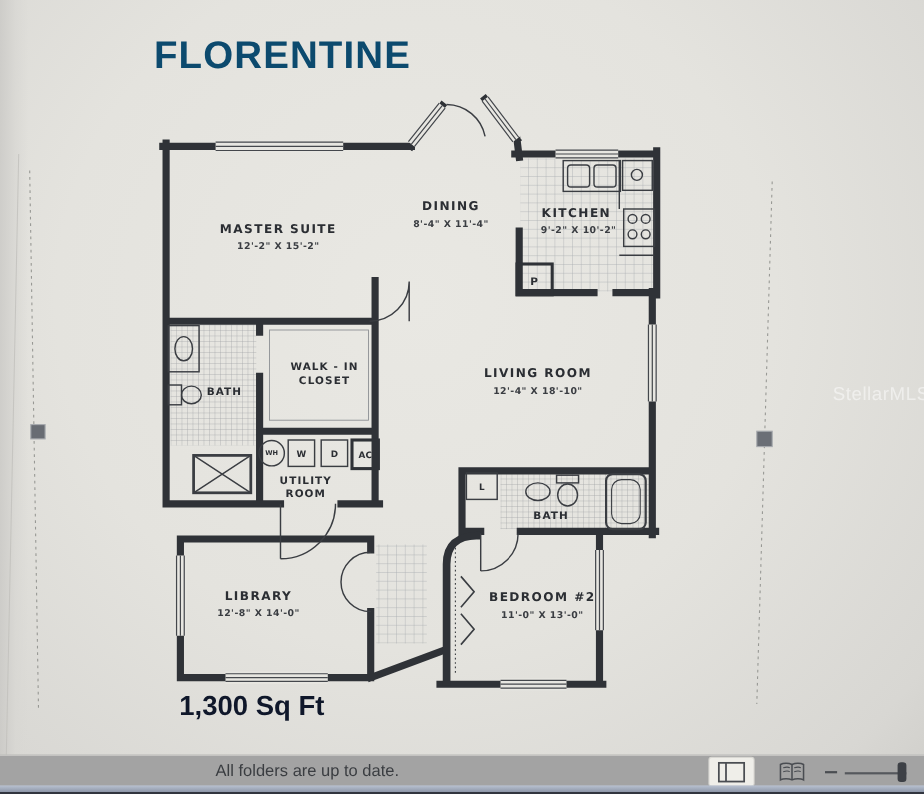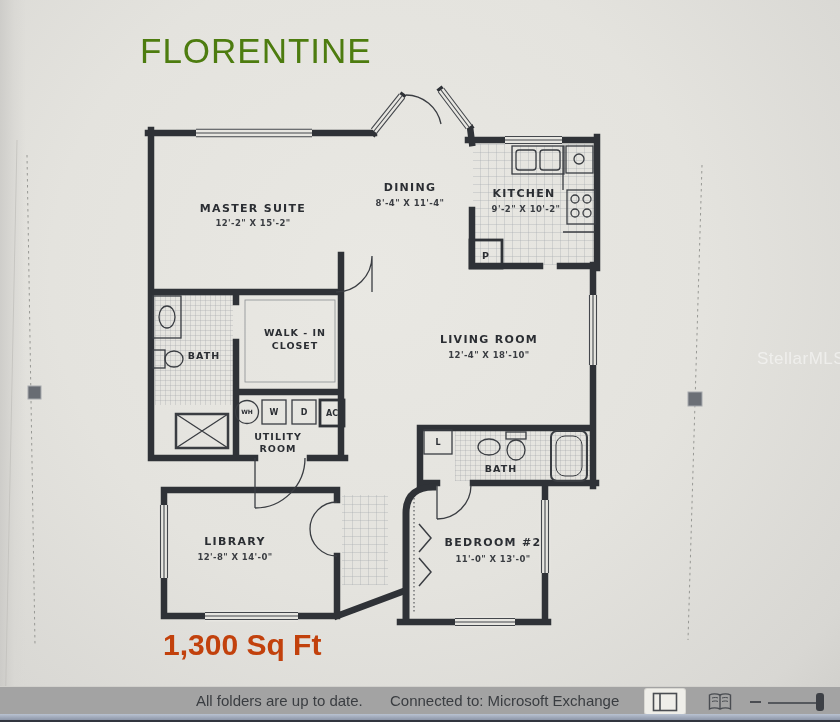--- a/index.html
+++ b/index.html
@@ -3,23 +3,23 @@
 <meta charset="utf-8">
 <style>
   html,body{margin:0;padding:0;}
   body{
     width:840px;height:722px;position:relative;overflow:hidden;
     background:radial-gradient(ellipse at 45% 38%, #e9e8e3 0%, #e4e3de 50%, #d8d7d3 88%, #cfceca 100%);
     font-family:"Liberation Sans", sans-serif;
   }
   .left-shade{position:absolute;left:0;top:0;width:26px;height:100%;
     background:linear-gradient(90deg,#c8c7c4 0%,#d8d7d3 55%,rgba(216,215,211,0) 100%);opacity:.75;}
-  .page-title{position:absolute;left:140px;top:31px;font-size:35px;font-weight:400;
-    letter-spacing:1px;color:#4d7c0f;}
-  .area-label{position:absolute;left:163px;top:628px;font-size:30px;font-weight:600;color:#c2410c;}
+  .page-title{position:absolute;left:140px;top:31px;font-size:35px;font-weight:700;
+    letter-spacing:1px;color:#0c4a6e;}
+  .area-label{position:absolute;left:163px;top:628px;font-size:25px;font-weight:600;color:#0f172a;}
   .watermark{position:absolute;left:757px;top:349px;font-size:17px;letter-spacing:.5px;
     color:#ffffff;opacity:.5;white-space:nowrap;}
   .plan-svg{position:absolute;left:0;top:0;}
   .statusbar{position:absolute;left:0;top:686px;width:840px;height:28px;
     background:#a3a3a3;border-top:1px solid #d2d1cd;}
   .status-text{position:absolute;top:5px;font-size:15px;color:#3a3d41;}
   .st-folders{left:196px;}
   .st-conn{left:390px;}
   .view-btn{position:absolute;top:2px;width:40px;height:25px;display:flex;
     align-items:center;justify-content:center;border-radius:2px;}
@@ -199,21 +199,20 @@
     <rect x="28" y="386" width="13" height="13" fill="#686c73" stroke="#a7aaae" stroke-width="1"></rect>
     <rect x="688" y="392" width="14" height="14" fill="#6b6f76" stroke="#a7aaae" stroke-width="1"></rect>
   </g>
 </svg>
 
 <div class="area-label">1,300 Sq Ft</div>
 <div class="watermark">StellarMLS</div>
 
 <div class="statusbar">
   <span class="status-text st-folders">All folders are up to date.</span>
-  <span class="status-text st-conn">Connected to: Microsoft Exchange</span>
 
   <div class="view-btn vb-normal active">
     <svg width="26" height="20" viewBox="0 0 26 20">
       <rect x="1.5" y="1.5" width="23" height="17" fill="none" stroke="#4a4d52" stroke-width="1.6"></rect>
       <line x1="8" y1="1.5" x2="8" y2="18.5" stroke="#4a4d52" stroke-width="1.6"></line>
     </svg>
   </div>
   <div class="view-btn vb-reading">
     <svg width="26" height="20" viewBox="0 0 26 20">
       <path d="M13,3 C10,1.5 5,1.5 2.5,3 V17 C5,15.5 10,15.5 13,17 C16,15.5 21,15.5 23.5,17 V3 C21,1.5 16,1.5 13,3 Z" fill="none" stroke="#4a4d52" stroke-width="1.4"></path>

